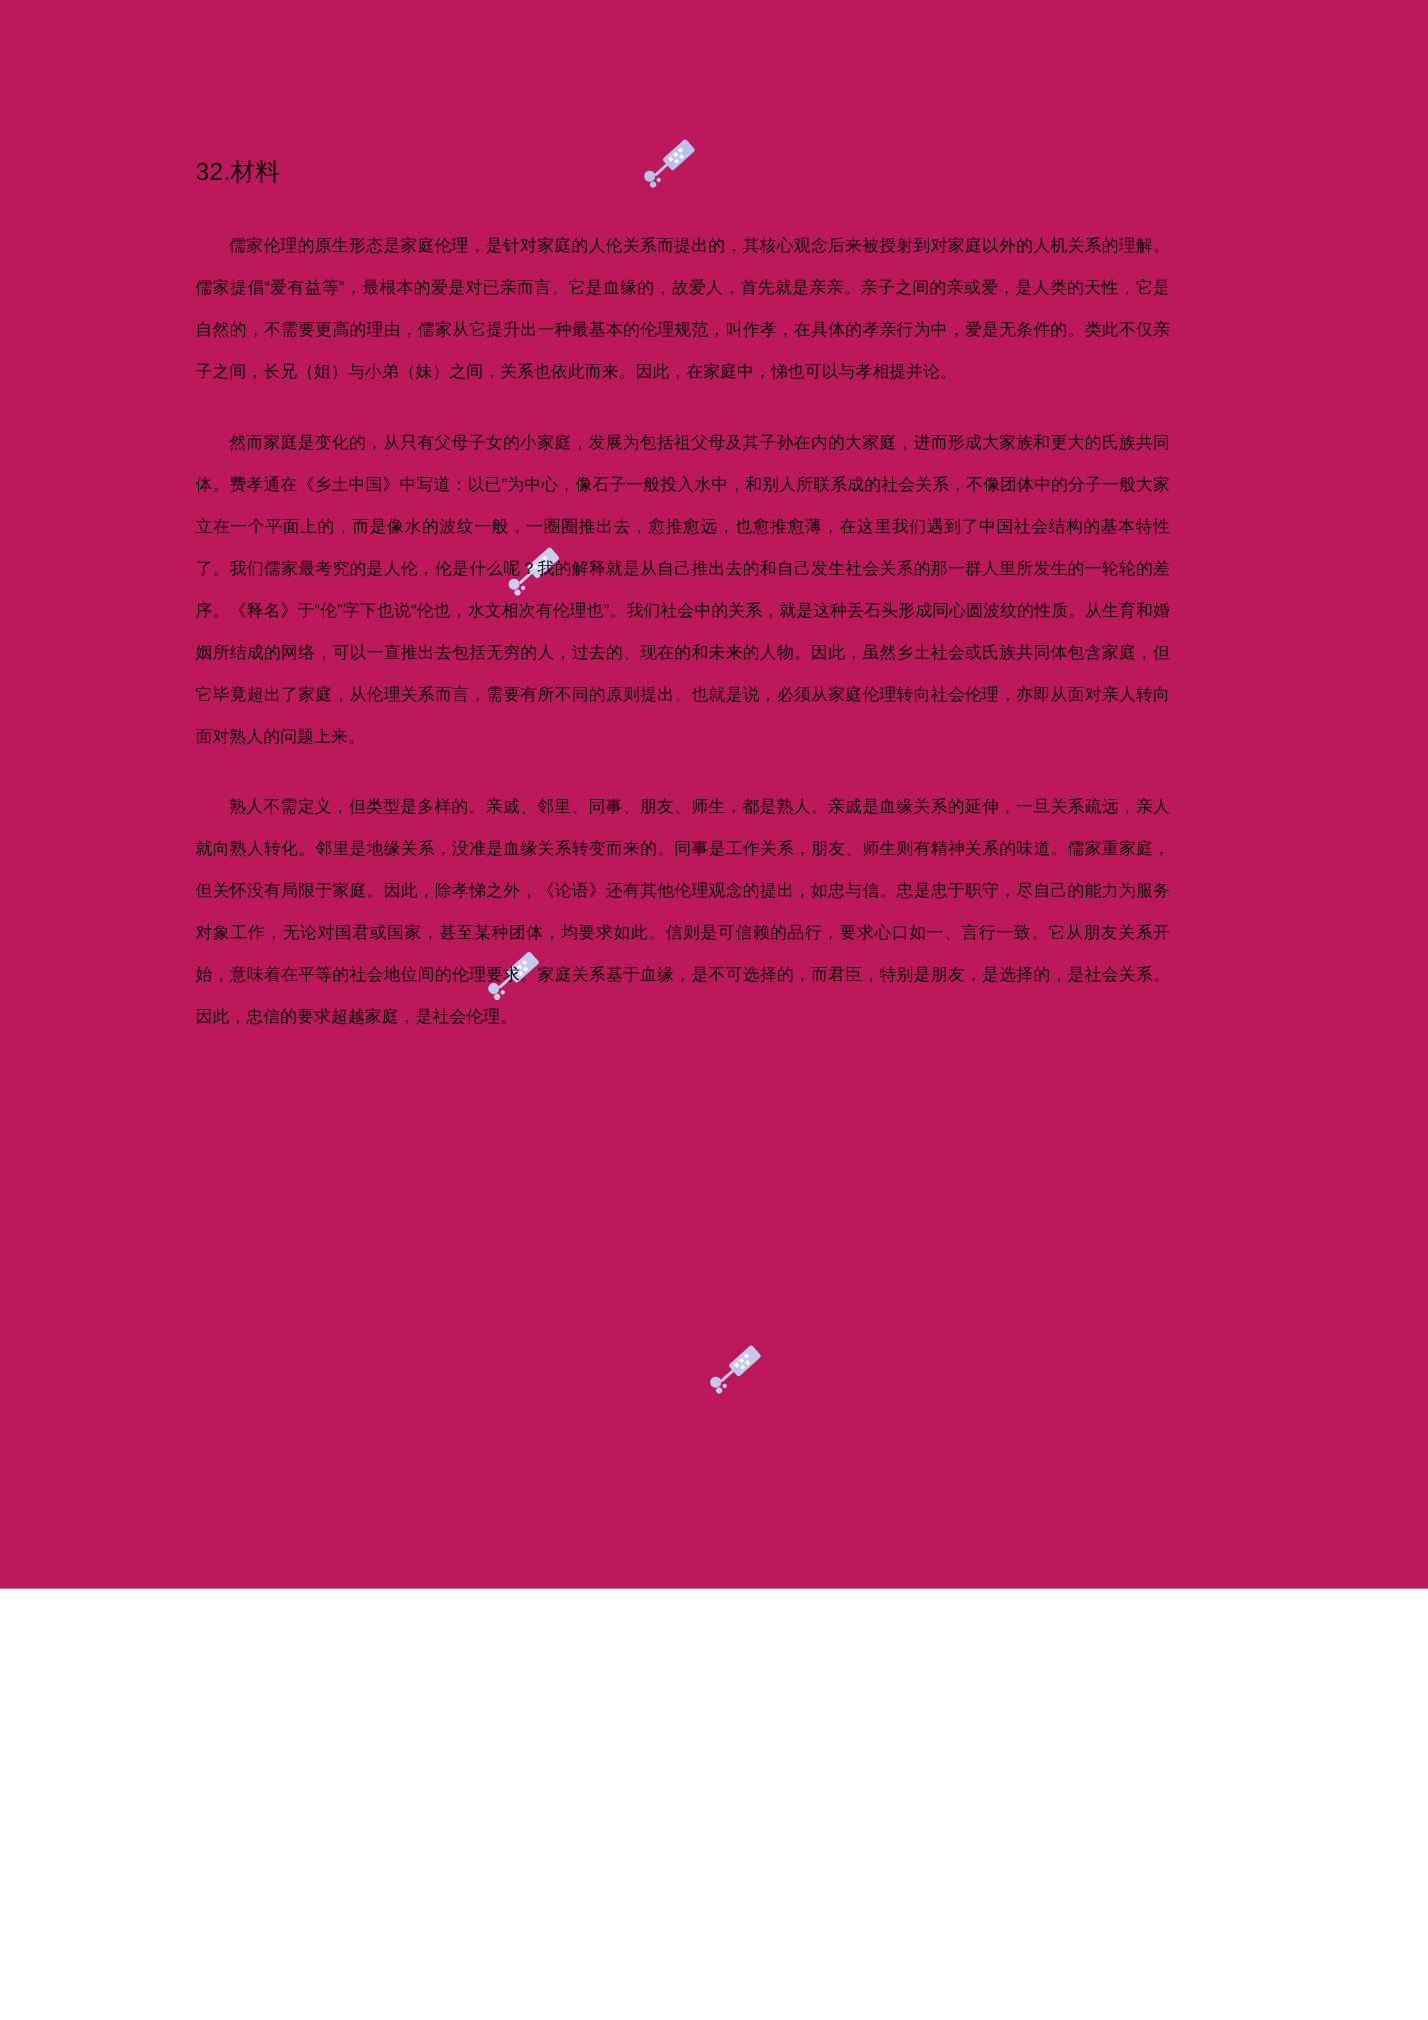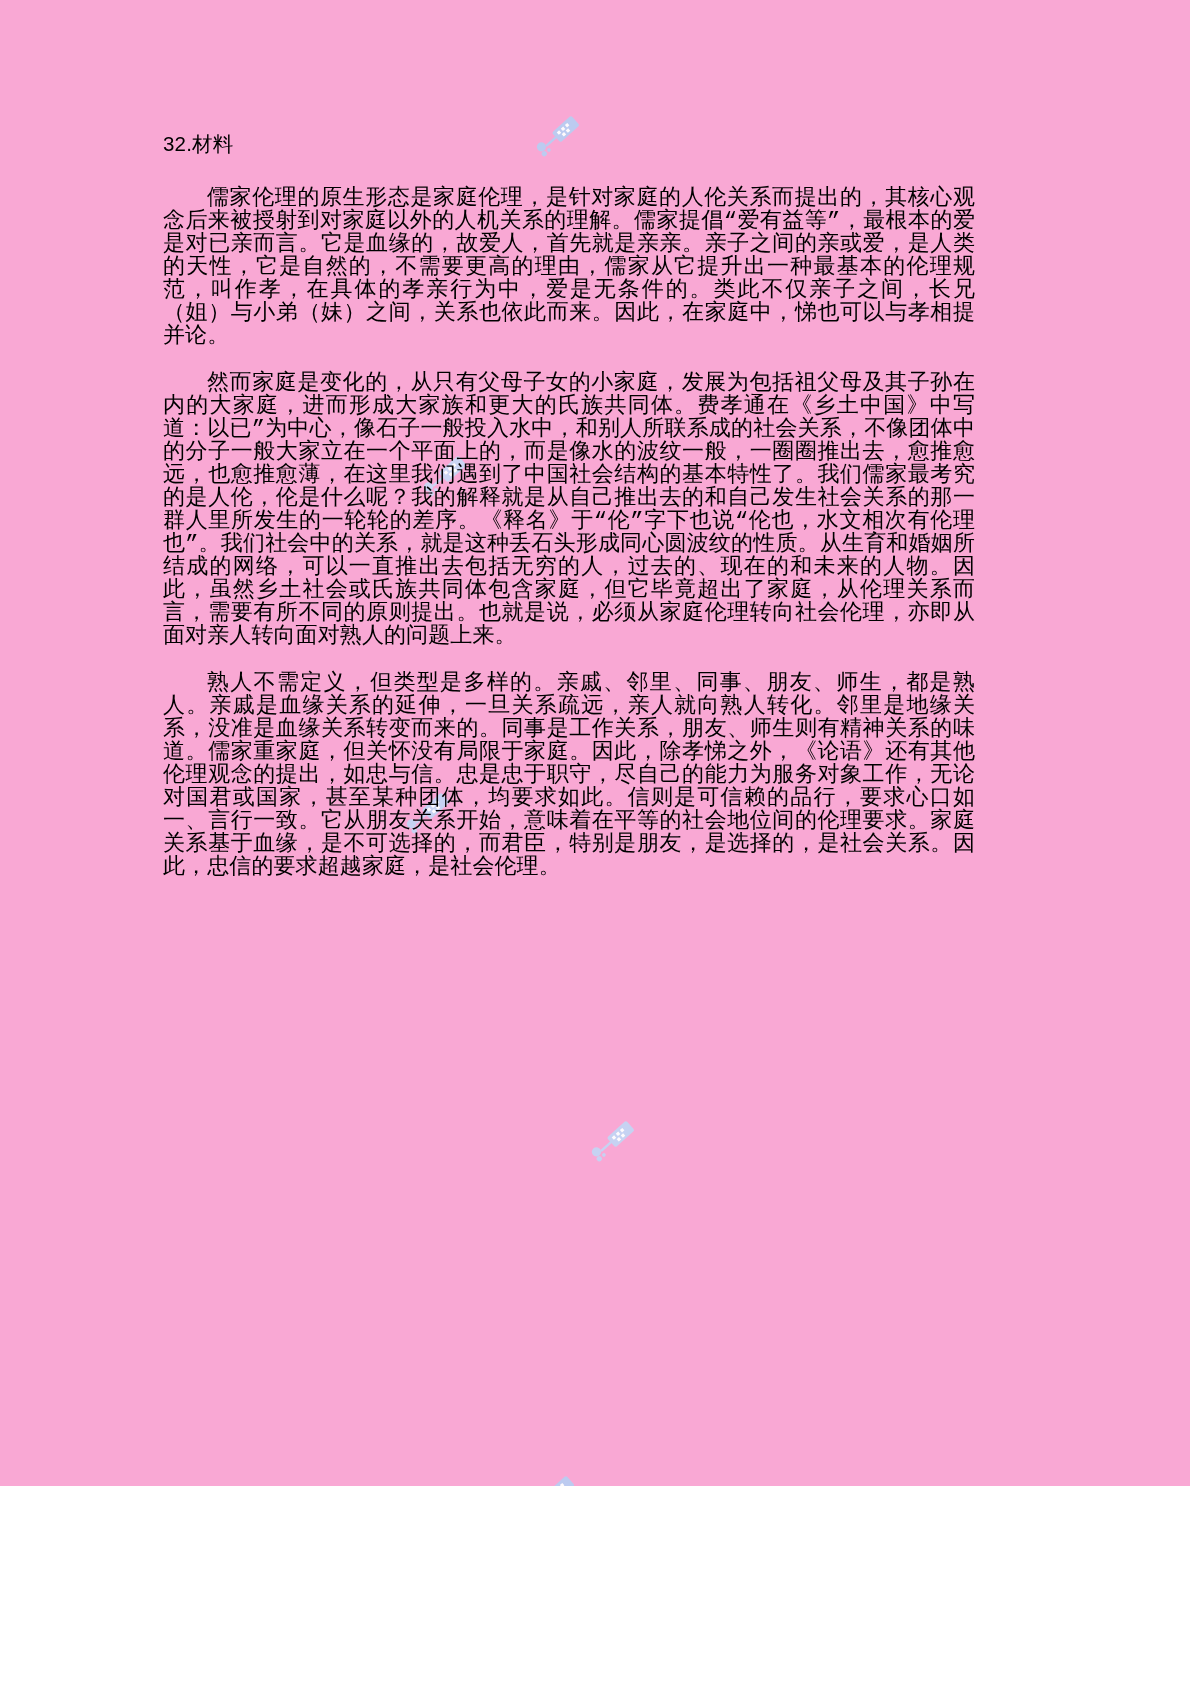--- a/index.html
+++ b/index.html
@@ -7,51 +7,50 @@
     padding: 0;
     background: #ffffff;
   }
   body {
     font-family: "Liberation Sans", "DejaVu Sans", sans-serif;
     color: #000000;
   }
   .page {
     position: relative;
     width: 1190px;
-    height: 1486px;
-    background: #f9a8d4;
+    height: 1324px;
+    background: #be185d;
     overflow: hidden;
     box-sizing: border-box;
   }
   .content {
     position: absolute;
     left: 163px;
     top: 130px;
     width: 812px;
   }
   .heading {
     font-size: 20.5px;
     line-height: 1.4;
     letter-spacing: 0.2px;
     margin: 0 0 28px 0;
     color: #000;
     text-align: left;
     white-space: pre;
   }
   .para {
-    font-size: 22px;
-    line-height: 23px;
+    font-size: 14px;
+    line-height: 35px;
     margin: 0 0 24px 0;
     color: #000;
     text-align: justify;
     text-justify: inter-character;
     text-indent: 2em;
     letter-spacing: 0.1px;
     word-break: break-all;
-    font-family: Liberation Mono, monospace;
   }
   .para:last-child {
     margin-bottom: 0;
   }
 
   
   .wm {
     position: absolute;
     pointer-events: none;
     opacity: 0.95;

